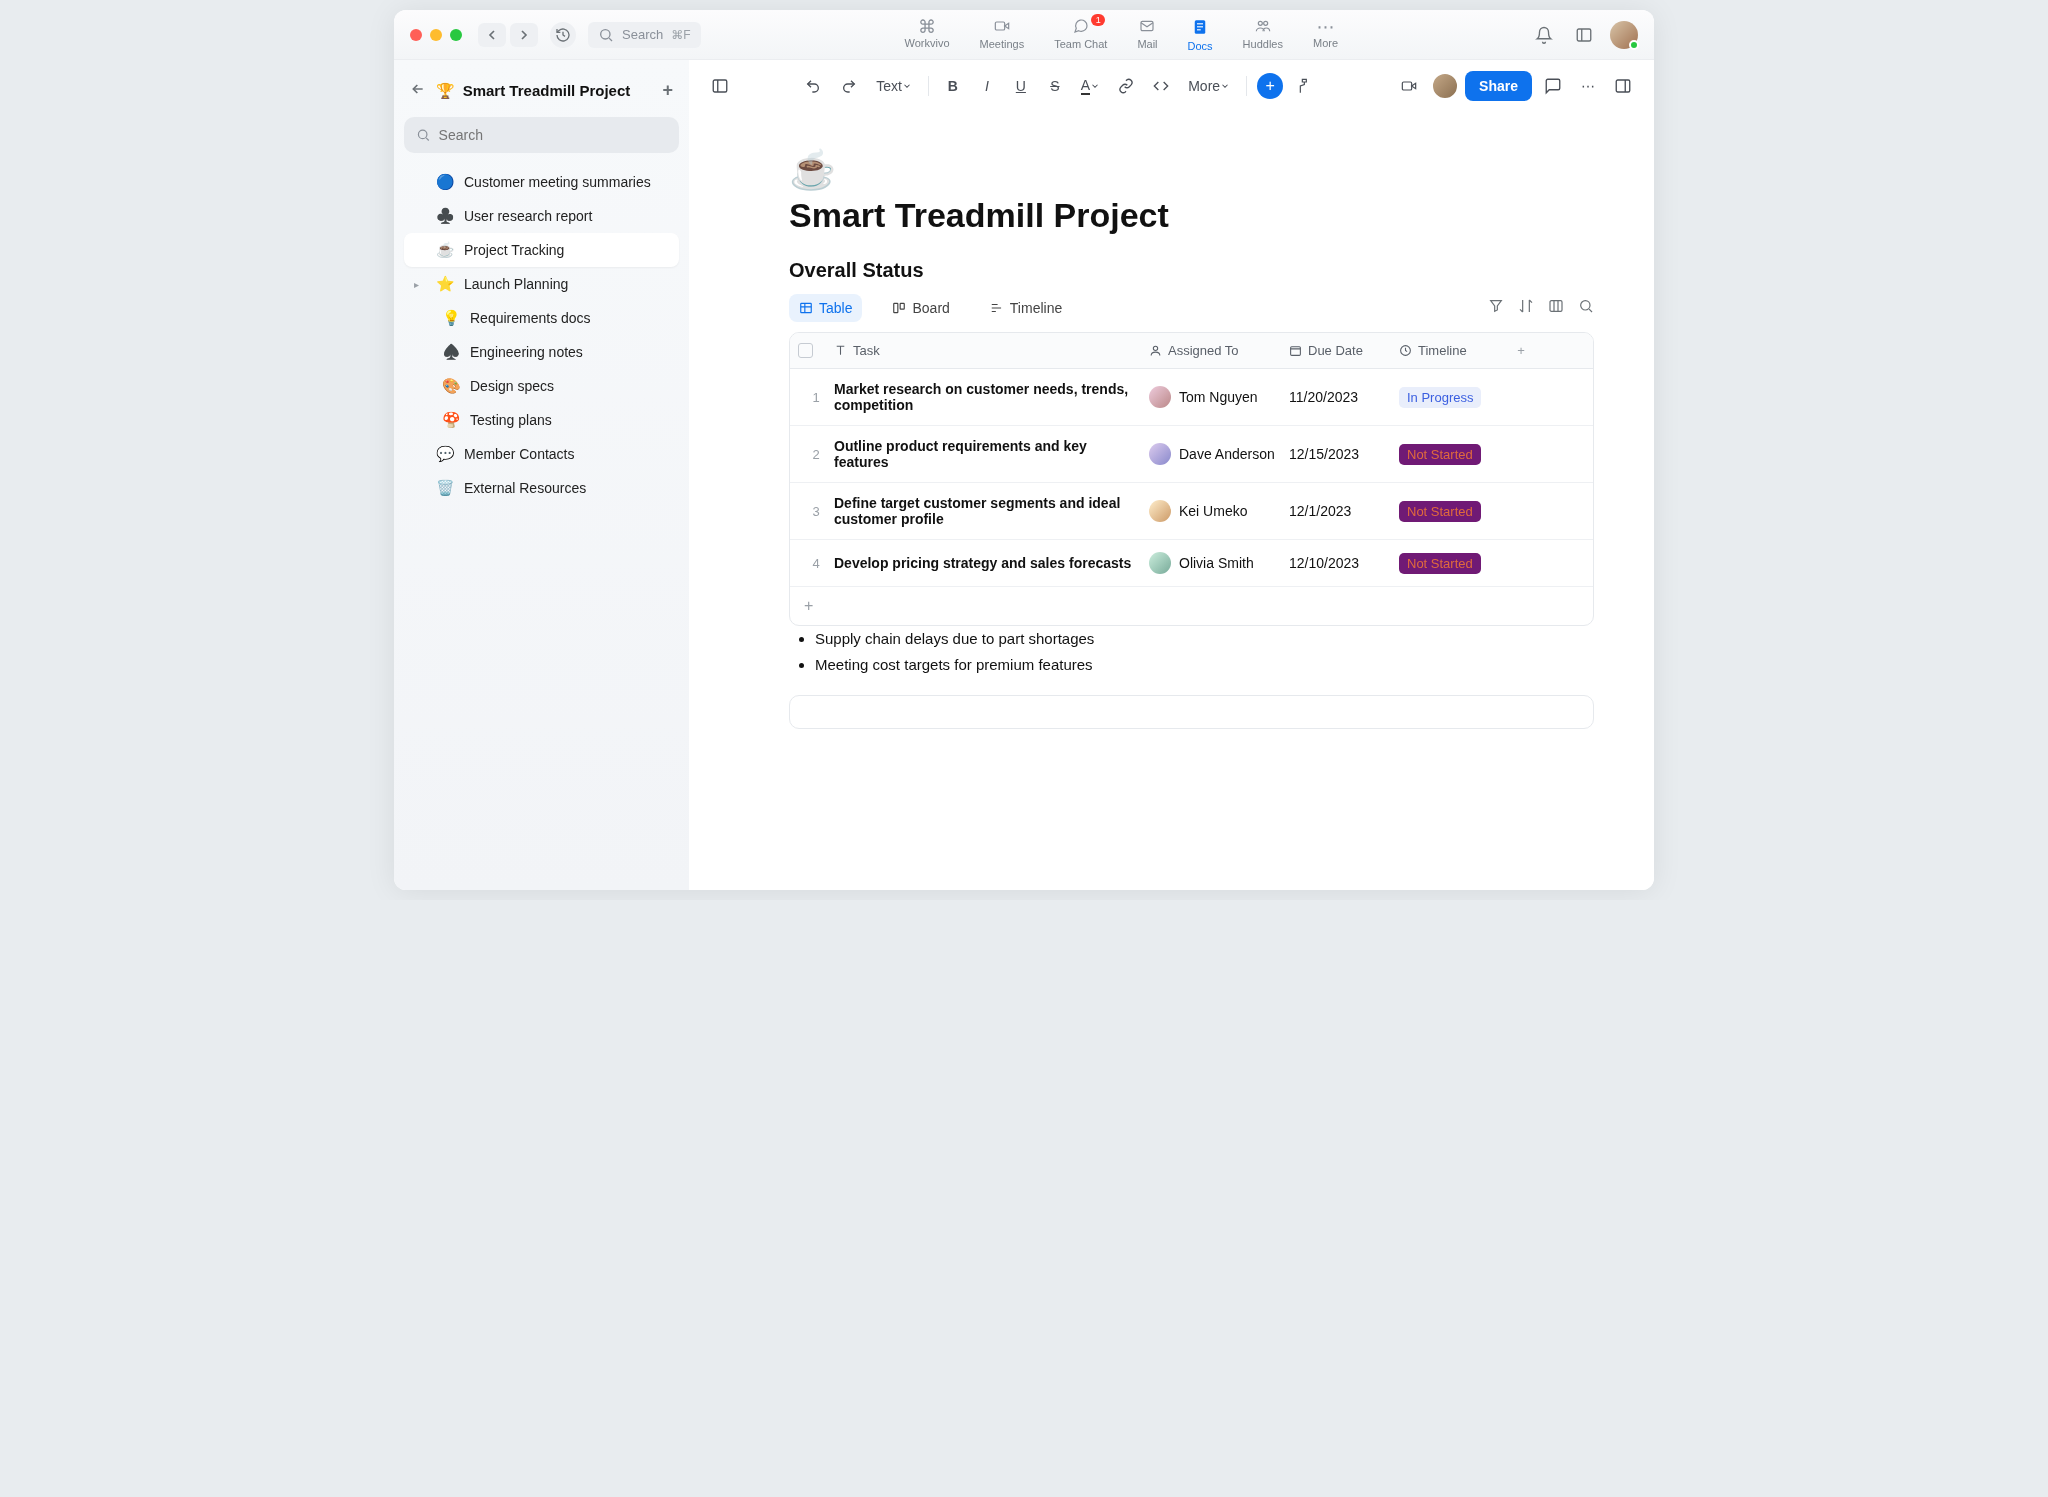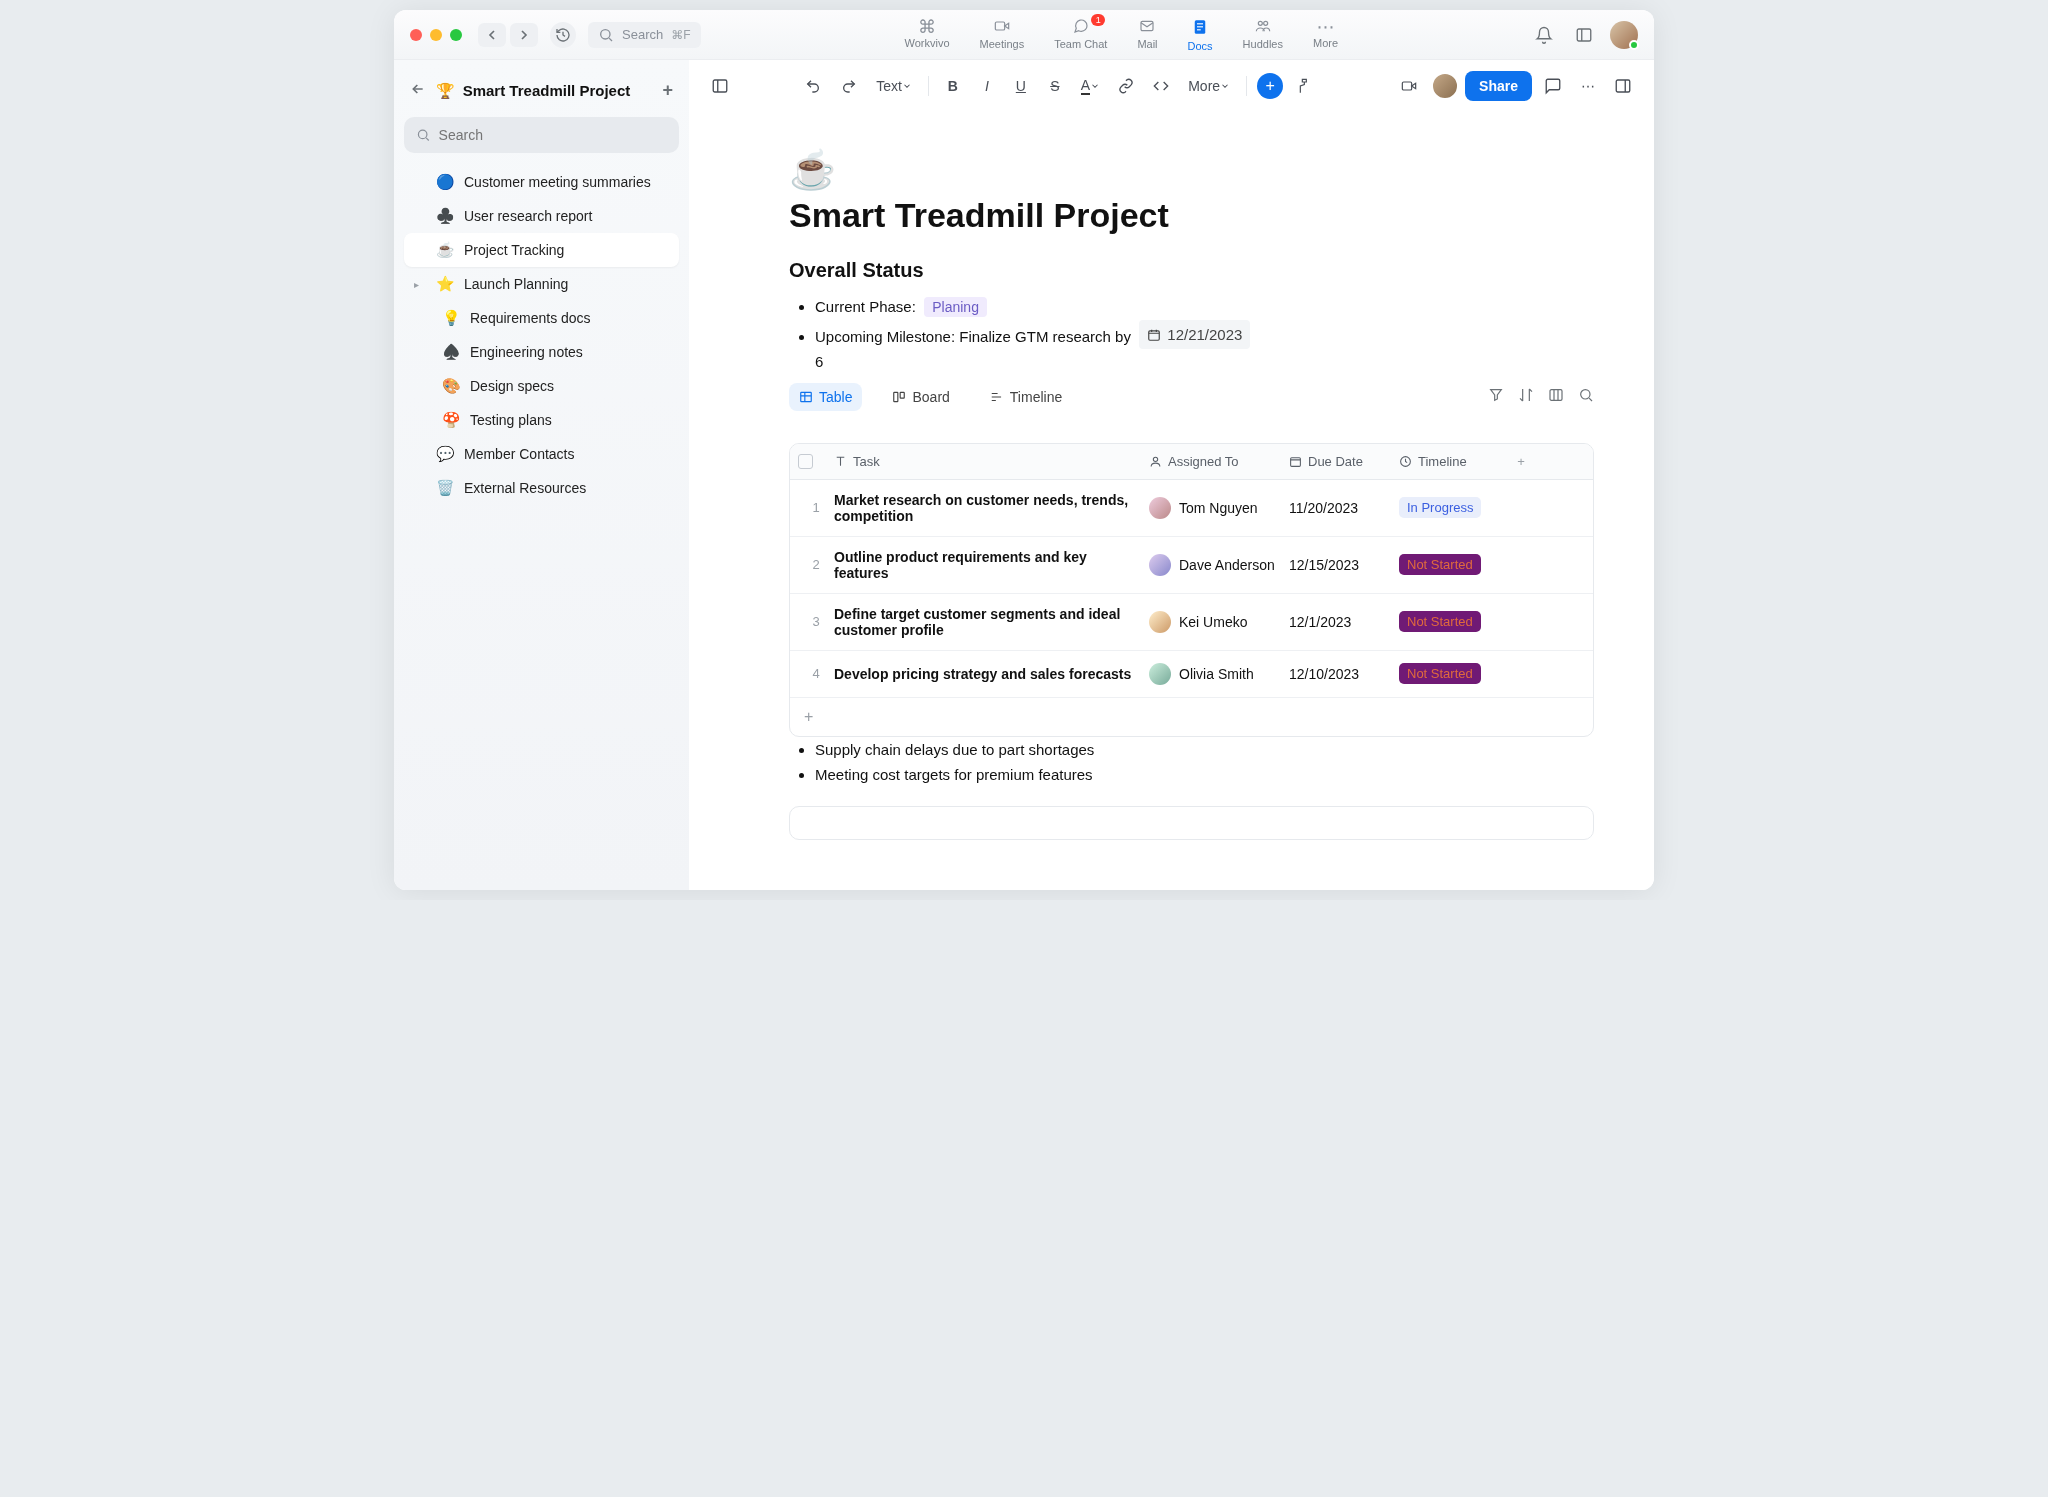--- a/index.html
+++ b/index.html
@@ -61,21 +61,21 @@
 .h2 { font-size: 20px; font-weight: 700; color: #111; margin: 18px 0 12px; }
 .bullets { list-style: disc; padding-left: 26px; font-size: 15px; line-height: 1.7; color: #111; }
 .tag-planning { background: #f0ebfd; color: #6b5cc4; padding: 2px 8px; border-radius: 4px; font-size: 14px; }
 .date-chip { display: inline-flex; align-items: center; gap: 6px; background: #f3f5f7; padding: 2px 8px; border-radius: 4px; color: #444; }
 
 .view-tabs { display: flex; align-items: center; gap: 20px; margin-top: 8px; }
 .vtab { display: flex; align-items: center; gap: 6px; padding: 6px 10px; border-radius: 8px; font-size: 14px; color: #444; cursor: pointer; }
 .vtab.active { background: #e9f2fd; color: #0e72ed; }
 .view-tools { margin-left: auto; display: flex; gap: 14px; color: #6b7176; }
 
-.table { border: 1px solid #e6e9ed; border-radius: 10px; margin-top: 32px; overflow: hidden; }
+.table { border: 1px solid #e6e9ed; border-radius: 10px; margin-top: 10px; overflow: hidden; }
 .thead, .trow { display: grid; grid-template-columns: 36px 315px 140px 110px 110px 24px; align-items: center; }
 .thead { background: #fafbfc; border-bottom: 1px solid #e6e9ed; font-size: 13px; color: #5a6069; padding: 10px 8px; }
 .th { display: flex; align-items: center; gap: 6px; }
 .trow { border-bottom: 1px solid #eef0f3; padding: 12px 8px; font-size: 14px; color: #111; }
 .trow:last-child { border-bottom: none; }
 .rownum { color: #9aa0a7; text-align: center; font-size: 13px; }
 .task-text { font-weight: 600; padding-right: 12px; }
 .assignee { display: flex; align-items: center; gap: 8px; }
 .av { width: 22px; height: 22px; border-radius: 50%; }
 .av1 { background: linear-gradient(135deg,#ecd,#b88); }
@@ -374,37 +374,20 @@
               <path d="M15 4v16"></path>
             </svg>
         </div>
       </div>
 
       <div class="doc-content">
         <span class="doc-icon-hero">☕</span>
         <h1 class="doc-title">Smart Treadmill Project</h1>
 
         <h2 class="h2">Overall Status</h2>
-        <ul class="bullets">
-          <li>
-            <span>Current Phase:</span>&nbsp;
-            <span class="tag-planning">Planing</span>
-          </li>
-          <li>
-            <span>Upcoming Milestone: Finalize GTM research by</span>&nbsp;
-            <span class="date-chip">
-              <svg width="14" height="14" viewBox="0 0 24 24" fill="none" stroke="currentColor" stroke-width="2">
-                  <rect x="3" y="5" width="18" height="16" rx="2"></rect>
-                  <path d="M3 9h18M8 3v4M16 3v4"></path>
-                </svg>
-              <span>12/21/2023</span>
-            </span>
-          </li>
-6
-        </ul>
 
 
         <div class="view-tabs">
           <div class="vtab active">
             <svg width="14" height="14" viewBox="0 0 24 24" fill="none" stroke="currentColor" stroke-width="2">
                 <rect x="3" y="4" width="18" height="16" rx="1"></rect>
                 <path d="M3 10h18M10 4v16"></path>
               </svg>
             <span>Table</span>
           </div>

